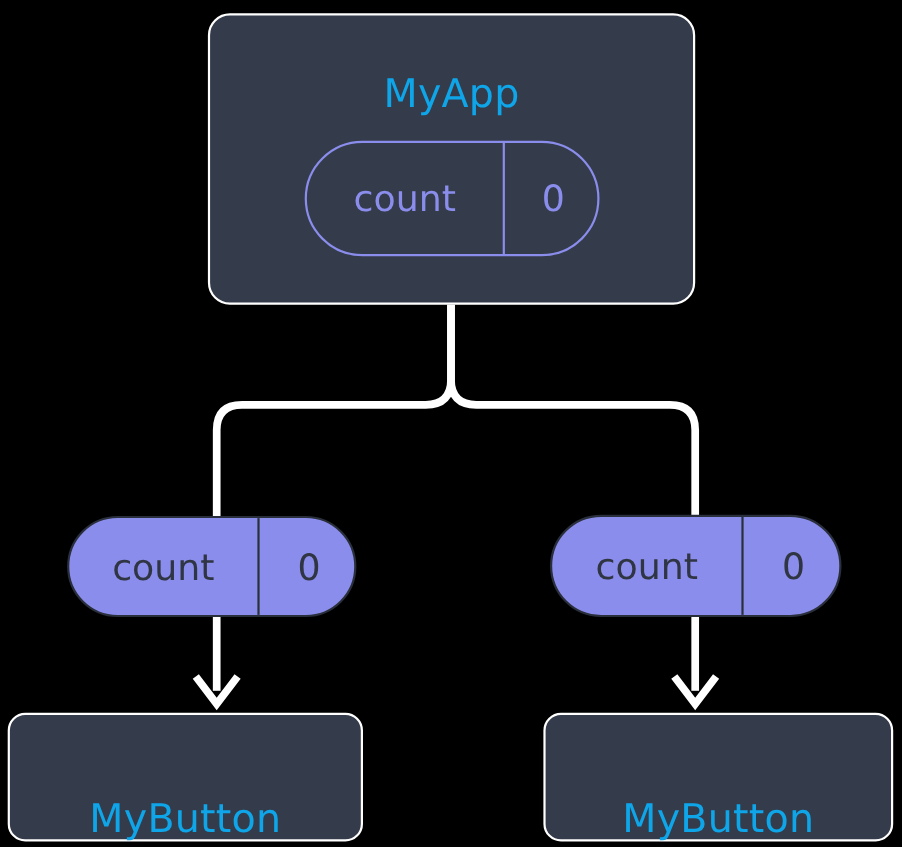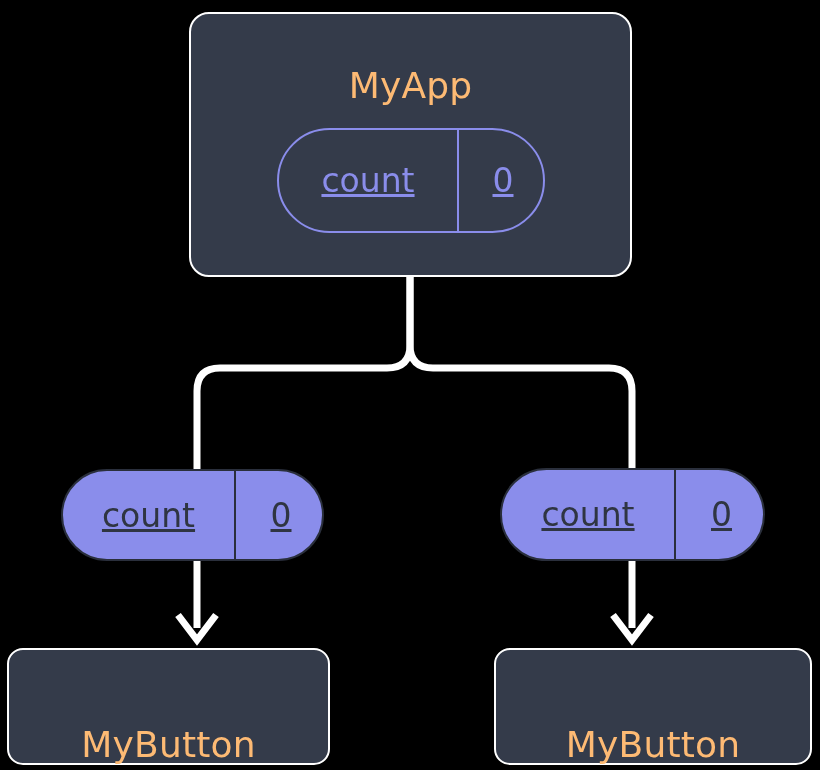--- a/index.html
+++ b/index.html
@@ -38,21 +38,21 @@
     display: flex;
     flex-direction: column;
     align-items: center;
     z-index: 3;
   }
   .comp-box.leaf {
     justify-content: flex-end;
     border-radius: 16px;
   }
   .comp-title {
-    color: #fdba74;
+    color: #0ea5e9;
     font-size: 36px;
     font-weight: 400;
     letter-spacing: 0.2px;
     line-height: 1;
     white-space: nowrap;
   }
   .comp-box.root .comp-title {
     margin-top: 54px;
   }
 
@@ -67,21 +67,20 @@
     overflow: hidden;
   }
   .pill .cell {
     display: flex;
     align-items: center;
     justify-content: center;
     font-size: 33px;
     line-height: 1;
     white-space: nowrap;
     box-sizing: border-box;
-    text-decoration: underline;
   }
 
   
   .pill.outline {
     background: transparent;
     border: 2px solid #8a8deb;
   }
   .pill.outline .cell { color: #8a8deb; }
   .pill.outline .cell.value {
     border-left: 2px solid #8a8deb;

